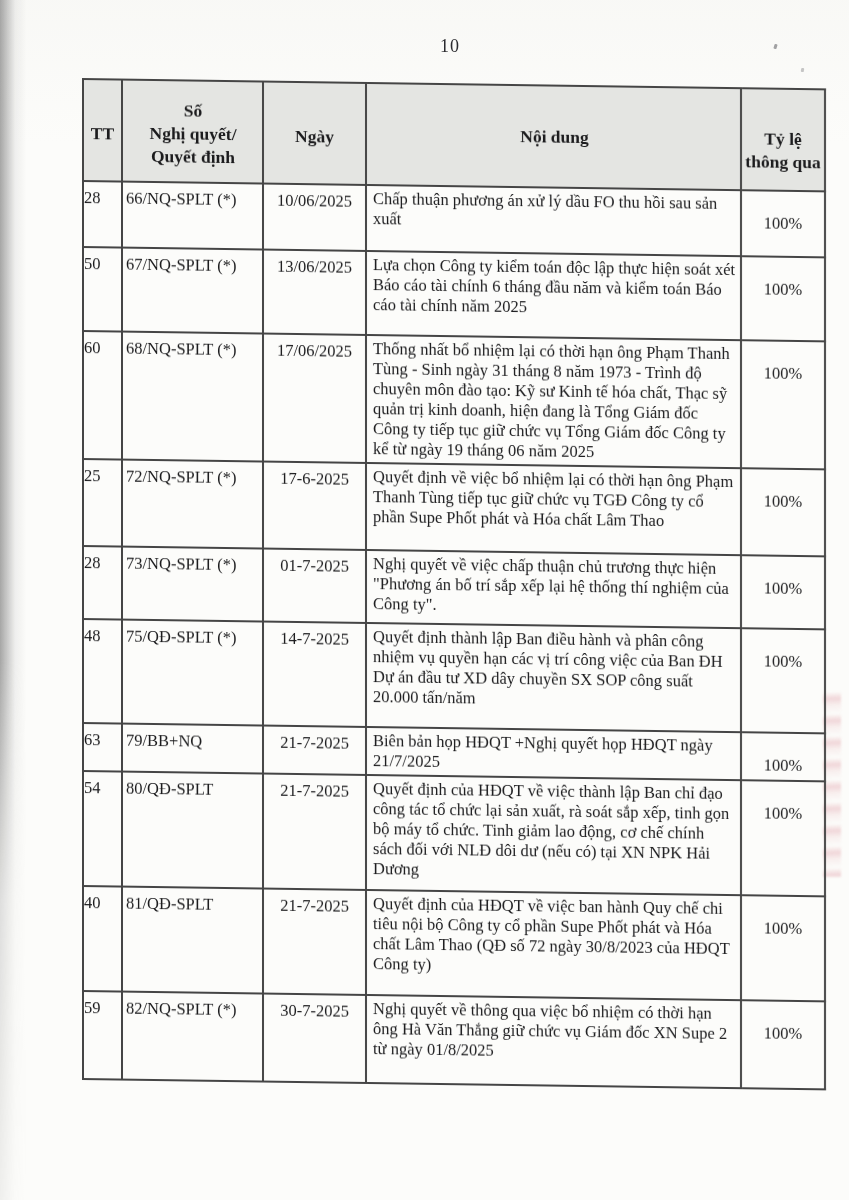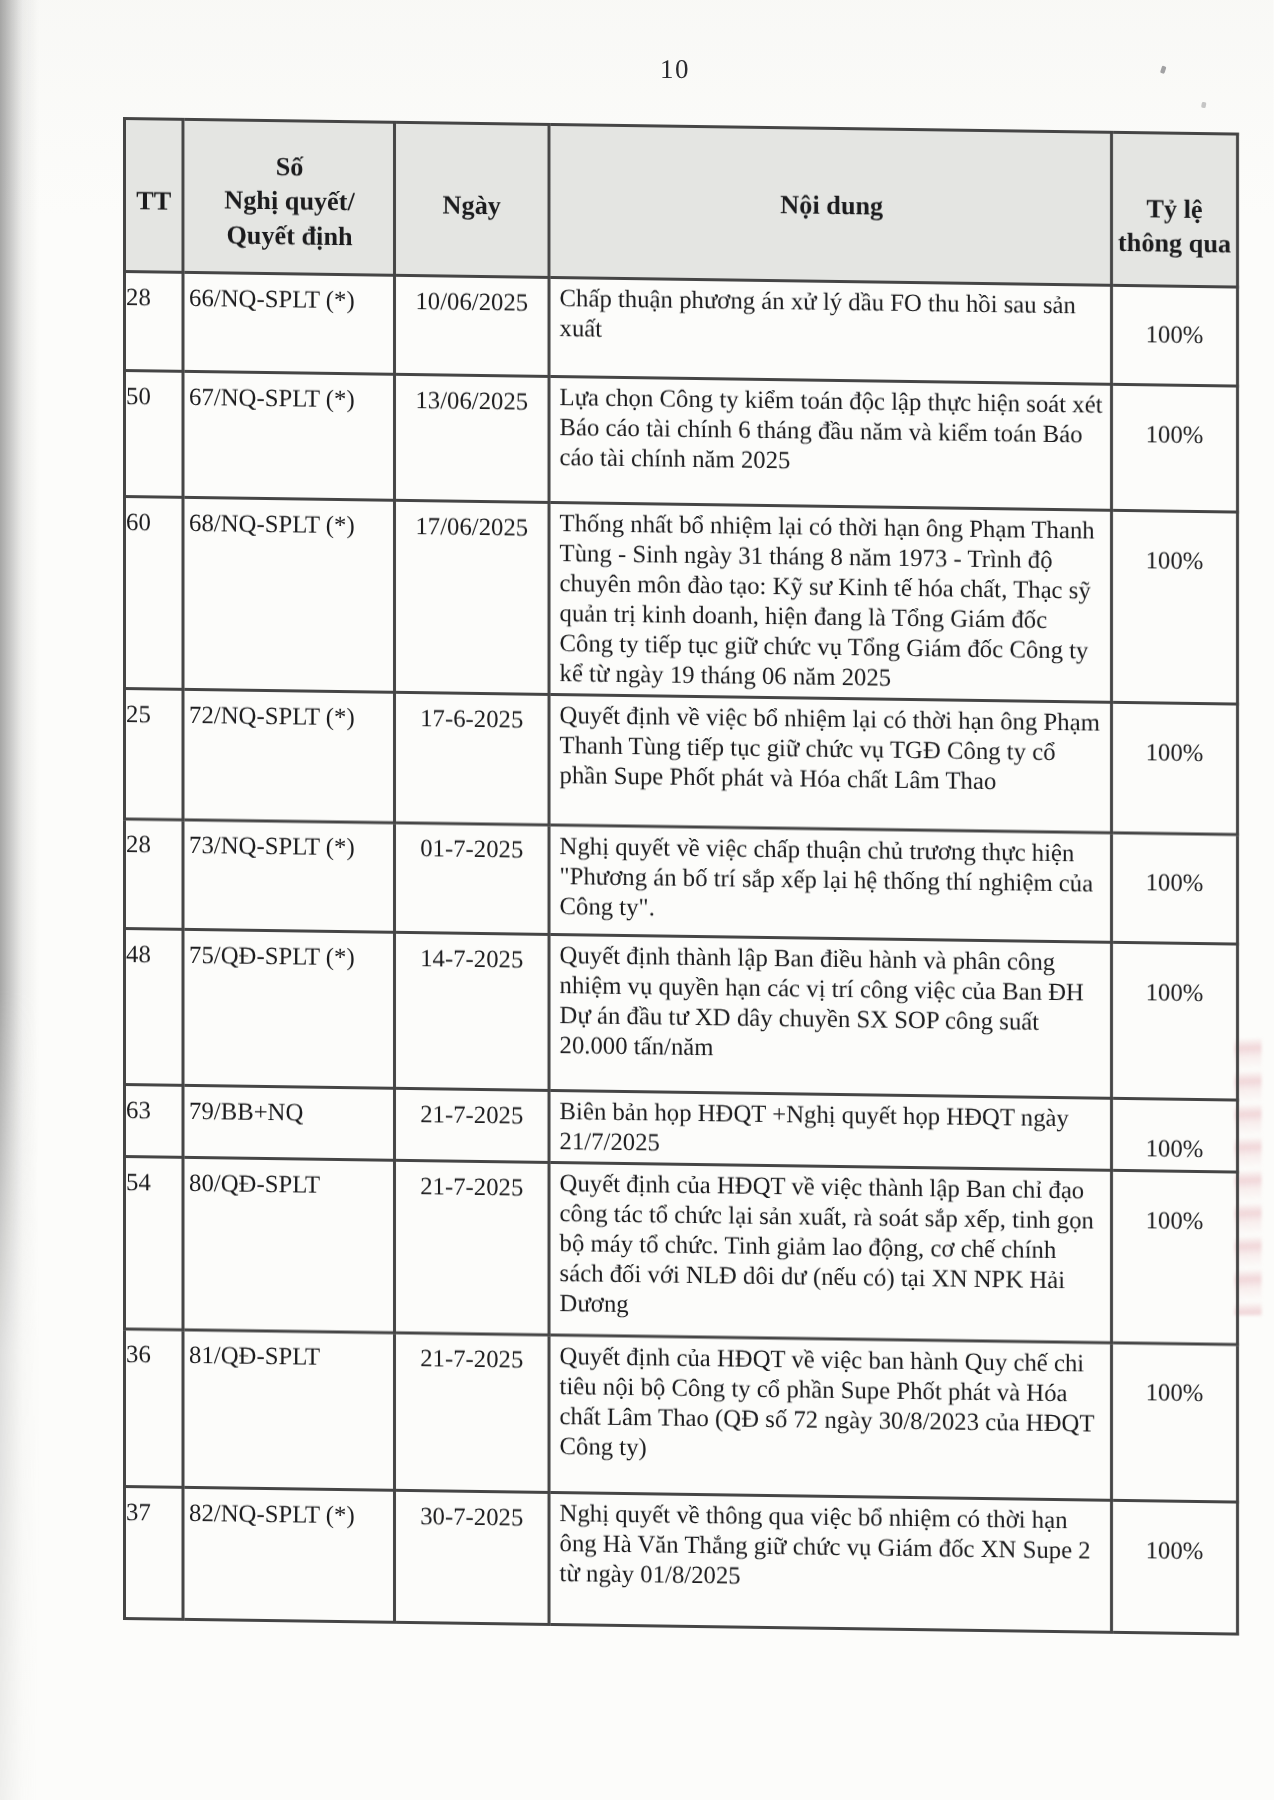--- a/index.html
+++ b/index.html
@@ -197,29 +197,29 @@
 
     <tr>
       <td class="c-tt">54</td>
       <td class="c-so">80/QĐ-SPLT</td>
       <td class="c-ngay">21-7-2025</td>
       <td class="c-nd">Quyết định của HĐQT về việc thành lập Ban chỉ đạo công tác tổ chức lại sản xuất, rà soát sắp xếp, tinh gọn bộ máy tổ chức. Tinh giảm lao động, cơ chế chính sách đối với NLĐ dôi dư (nếu có) tại XN NPK Hải Dương</td>
       <td class="c-tyle">100%</td>
     </tr>
 
     <tr>
-      <td class="c-tt">36</td>
+      <td class="c-tt">40</td>
       <td class="c-so">81/QĐ-SPLT</td>
       <td class="c-ngay">21-7-2025</td>
       <td class="c-nd">Quyết định của HĐQT về việc ban hành Quy chế chi tiêu nội bộ Công ty cổ phần Supe Phốt phát và Hóa chất Lâm Thao (QĐ số 72 ngày 30/8/2023 của HĐQT Công ty)</td>
       <td class="c-tyle">100%</td>
     </tr>
 
     <tr>
-      <td class="c-tt">37</td>
+      <td class="c-tt">59</td>
       <td class="c-so">82/NQ-SPLT (*)</td>
       <td class="c-ngay">30-7-2025</td>
       <td class="c-nd">Nghị quyết về thông qua việc bổ nhiệm có thời hạn ông Hà Văn Thắng giữ chức vụ Giám đốc XN Supe 2 từ ngày 01/8/2025</td>
       <td class="c-tyle">100%</td>
     </tr>
   </tbody>
     </table>
   </div>
 
 </div>

